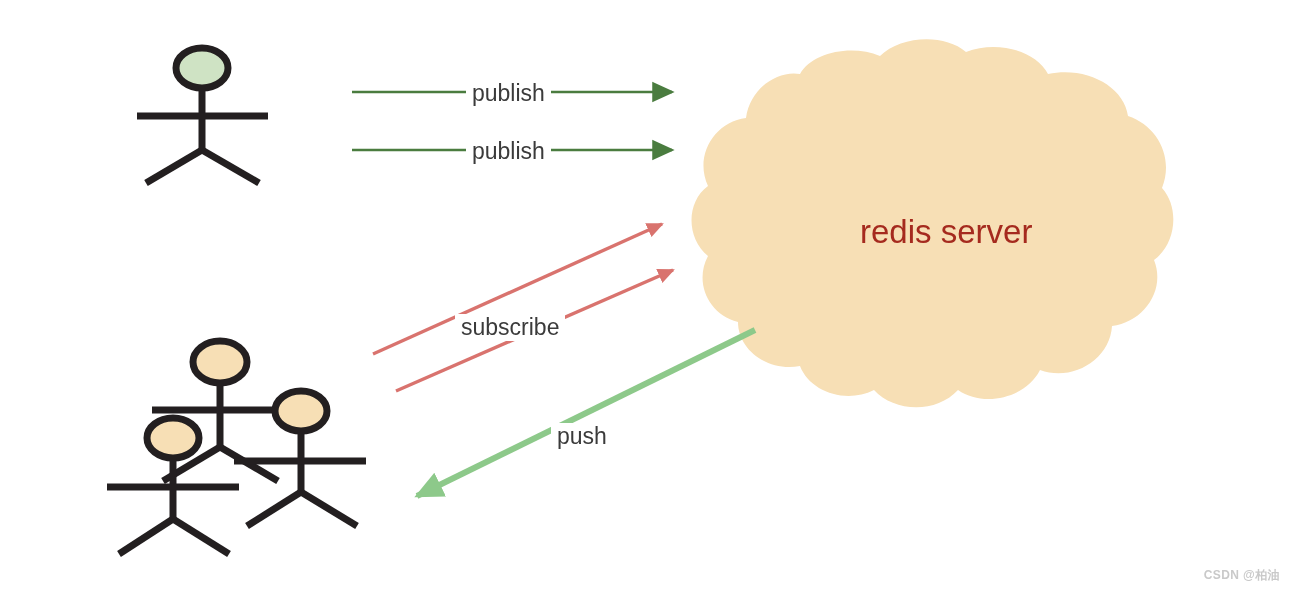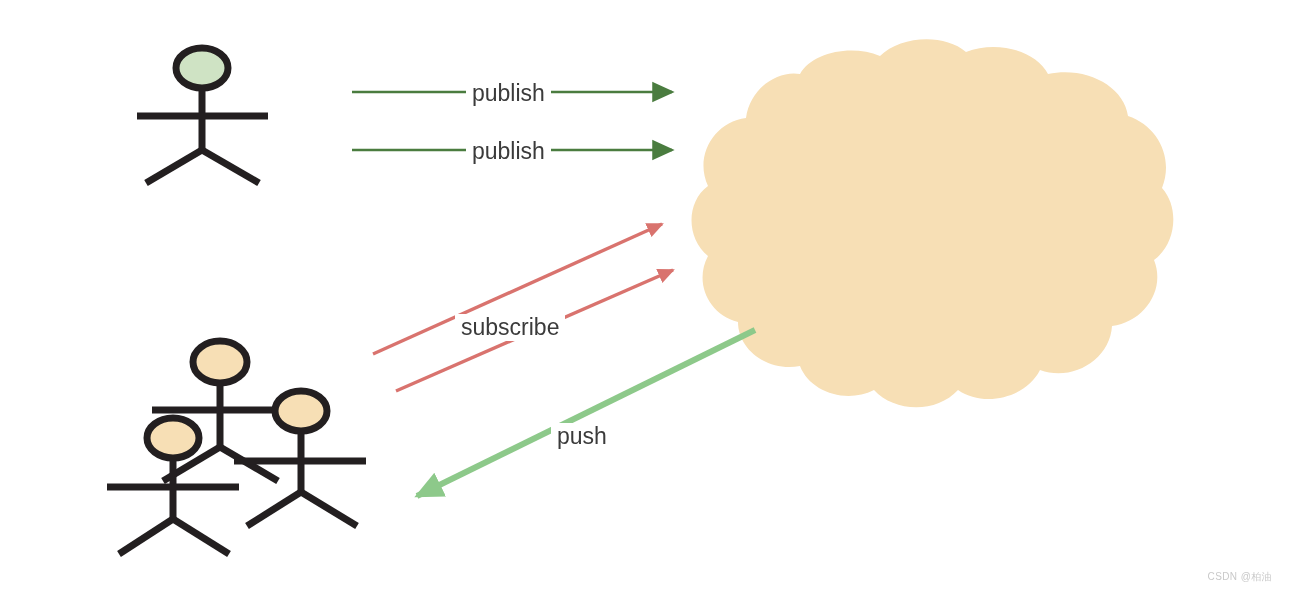--- a/index.html
+++ b/index.html
@@ -46,27 +46,28 @@
     left: 860px;
     top: 215px;
     color: #a52a1e;
     font-family: "Liberation Sans", sans-serif;
     font-size: 33px;
     line-height: 1;
     white-space: nowrap;
   }
   #watermark {
     position: absolute;
-    right: 28px;
+    right: 20px;
     bottom: 8px;
     color: #c9c9c9;
     font-family: "Liberation Sans", sans-serif;
-    font-size: 10px;
+    font-size: 12px;
     letter-spacing: 0.4px;
     white-space: nowrap;
+    font-weight: bold;
   }
 </style>
 </head>
 <body>
 
 <div id="canvas">
 
   <svg id="diagram-svg" viewBox="0 0 1300 592">
     <defs>
       <marker id="arrow-green" markerWidth="9" markerHeight="9" refX="7.6" refY="4.5" orient="auto" markerUnits="strokeWidth">
@@ -153,16 +154,17 @@
 
   <div class="lbl lbl-onwhite" id="label-publish-1">publish</div>
 
   <div class="lbl lbl-onwhite" id="label-publish-2">publish</div>
 
   <div class="lbl lbl-onwhite" id="label-subscribe">subscribe</div>
 
 
   <div class="lbl lbl-onwhite" id="label-push">push</div>
 
+  <div id="label-redis-server">redis server</div>
 
   <div id="watermark">CSDN @柏油</div>
 
 </div>
 
 </body></html>

